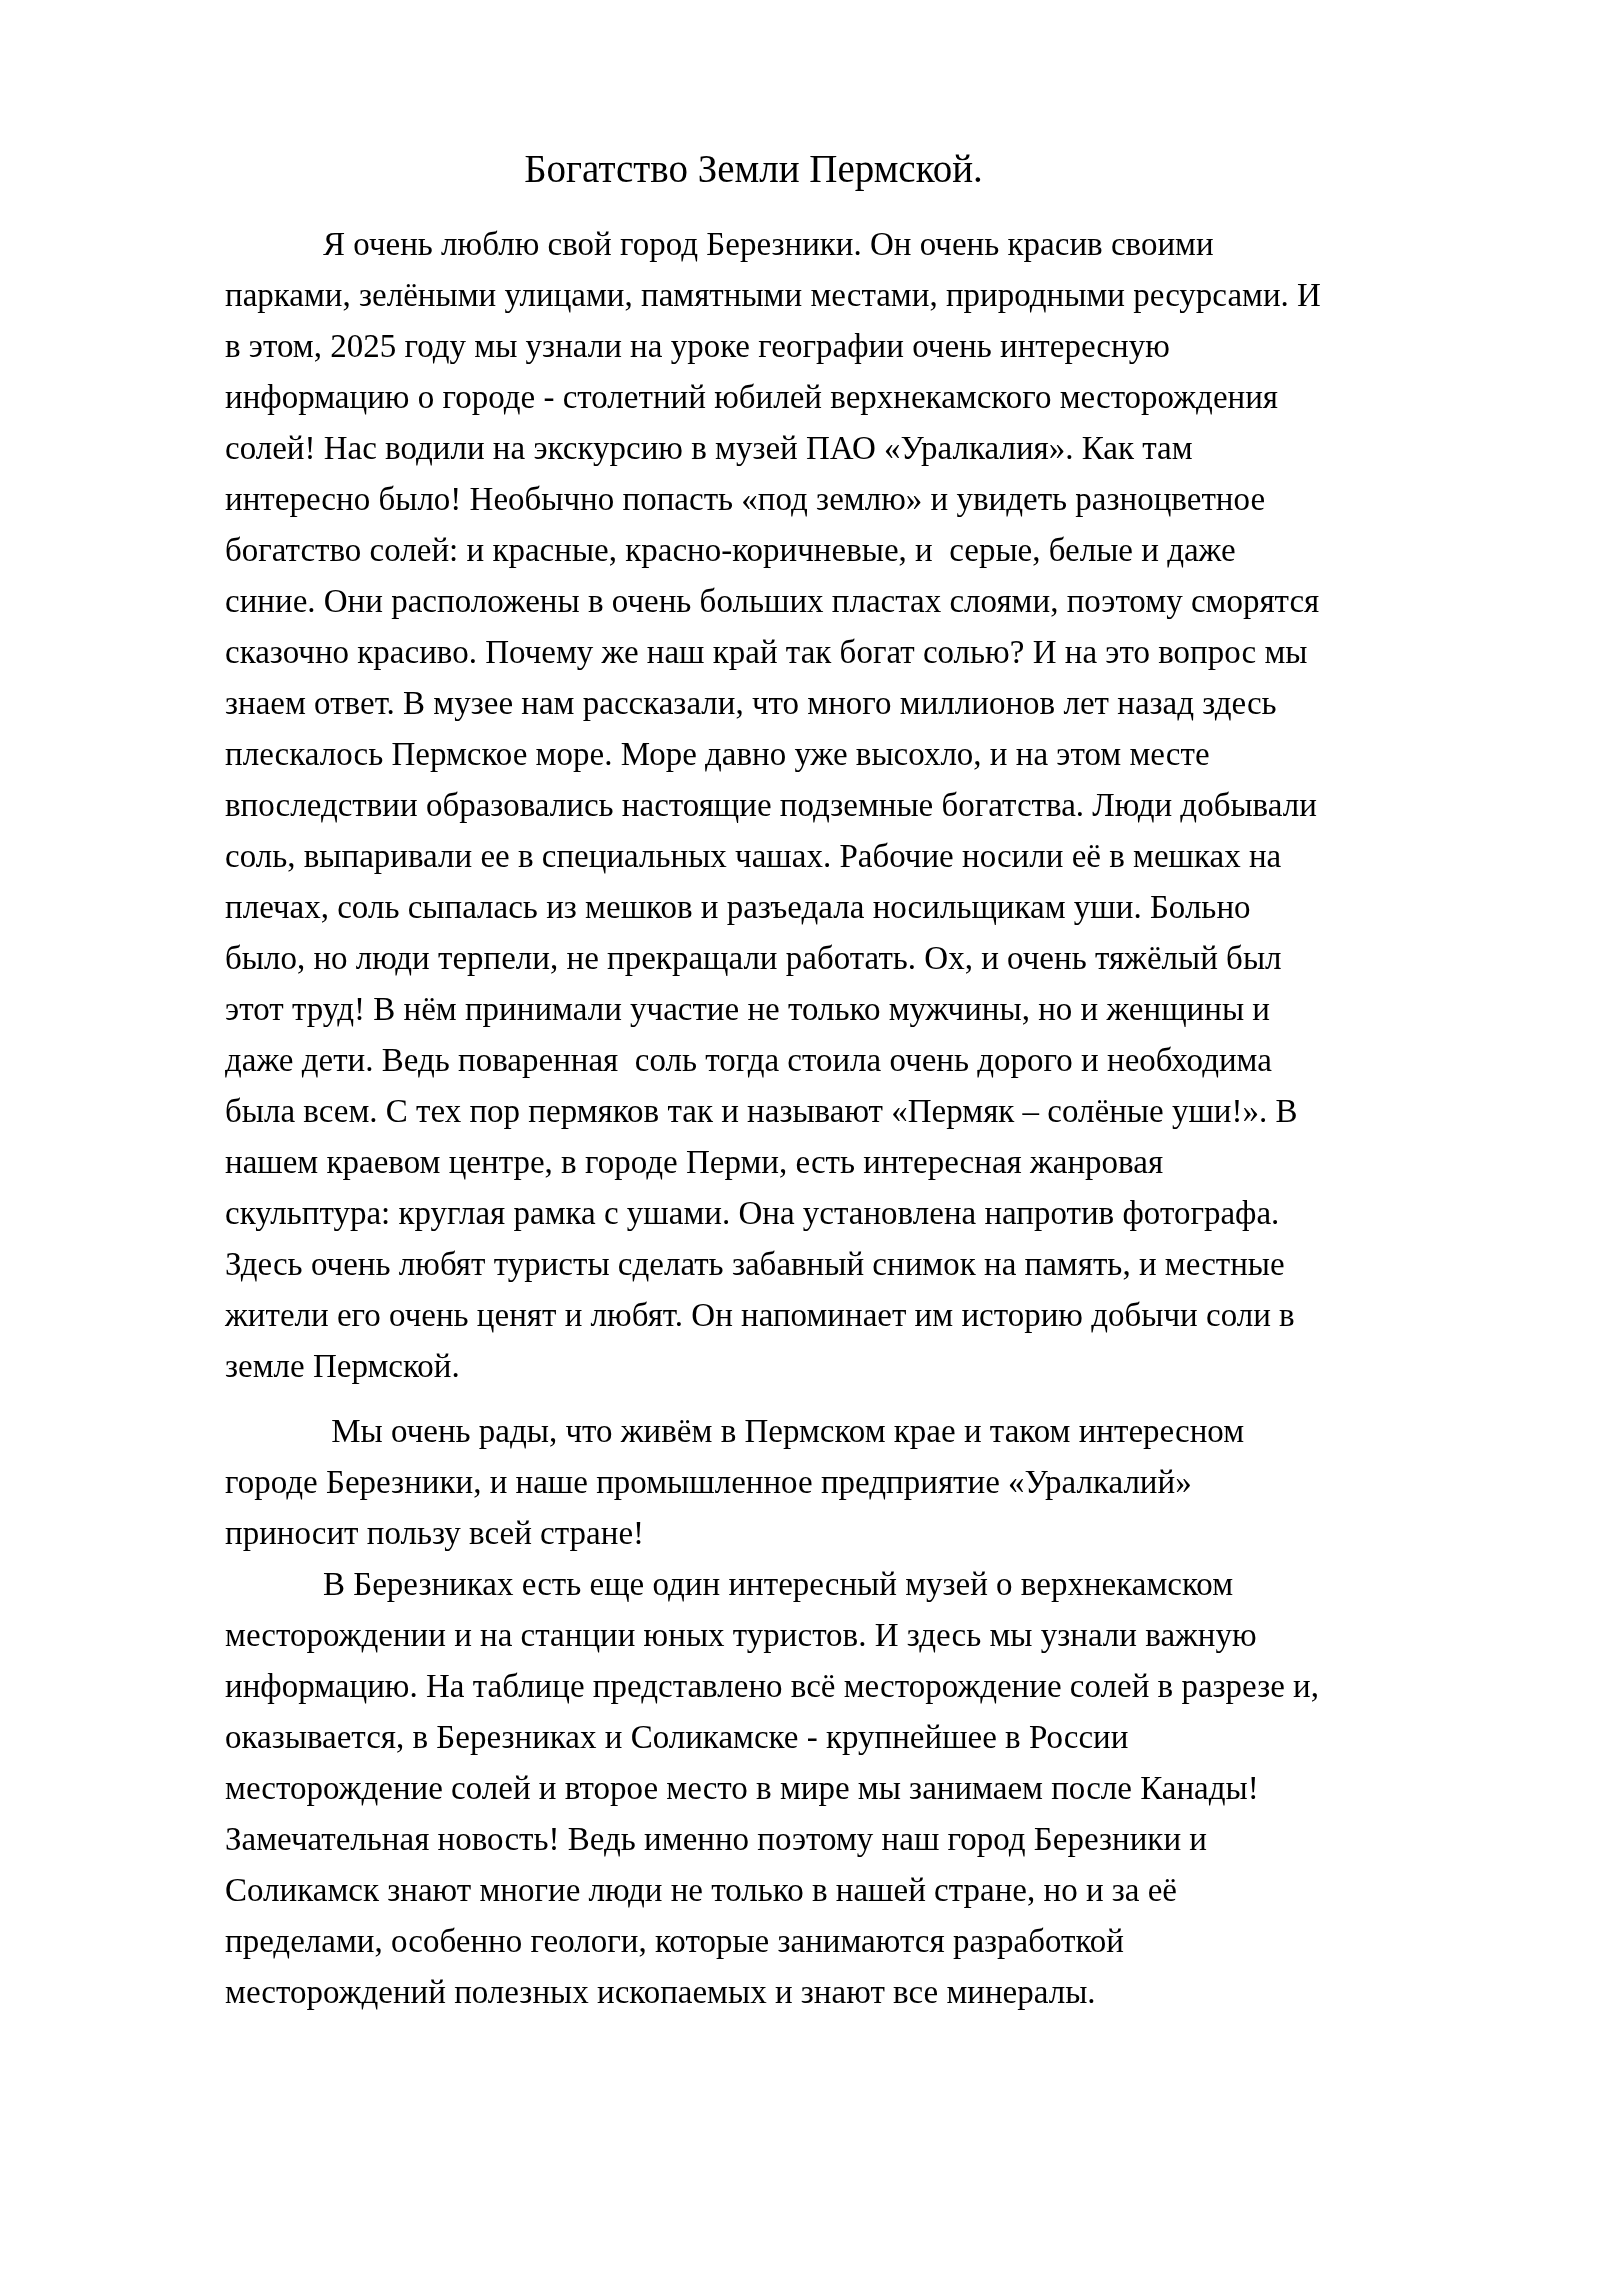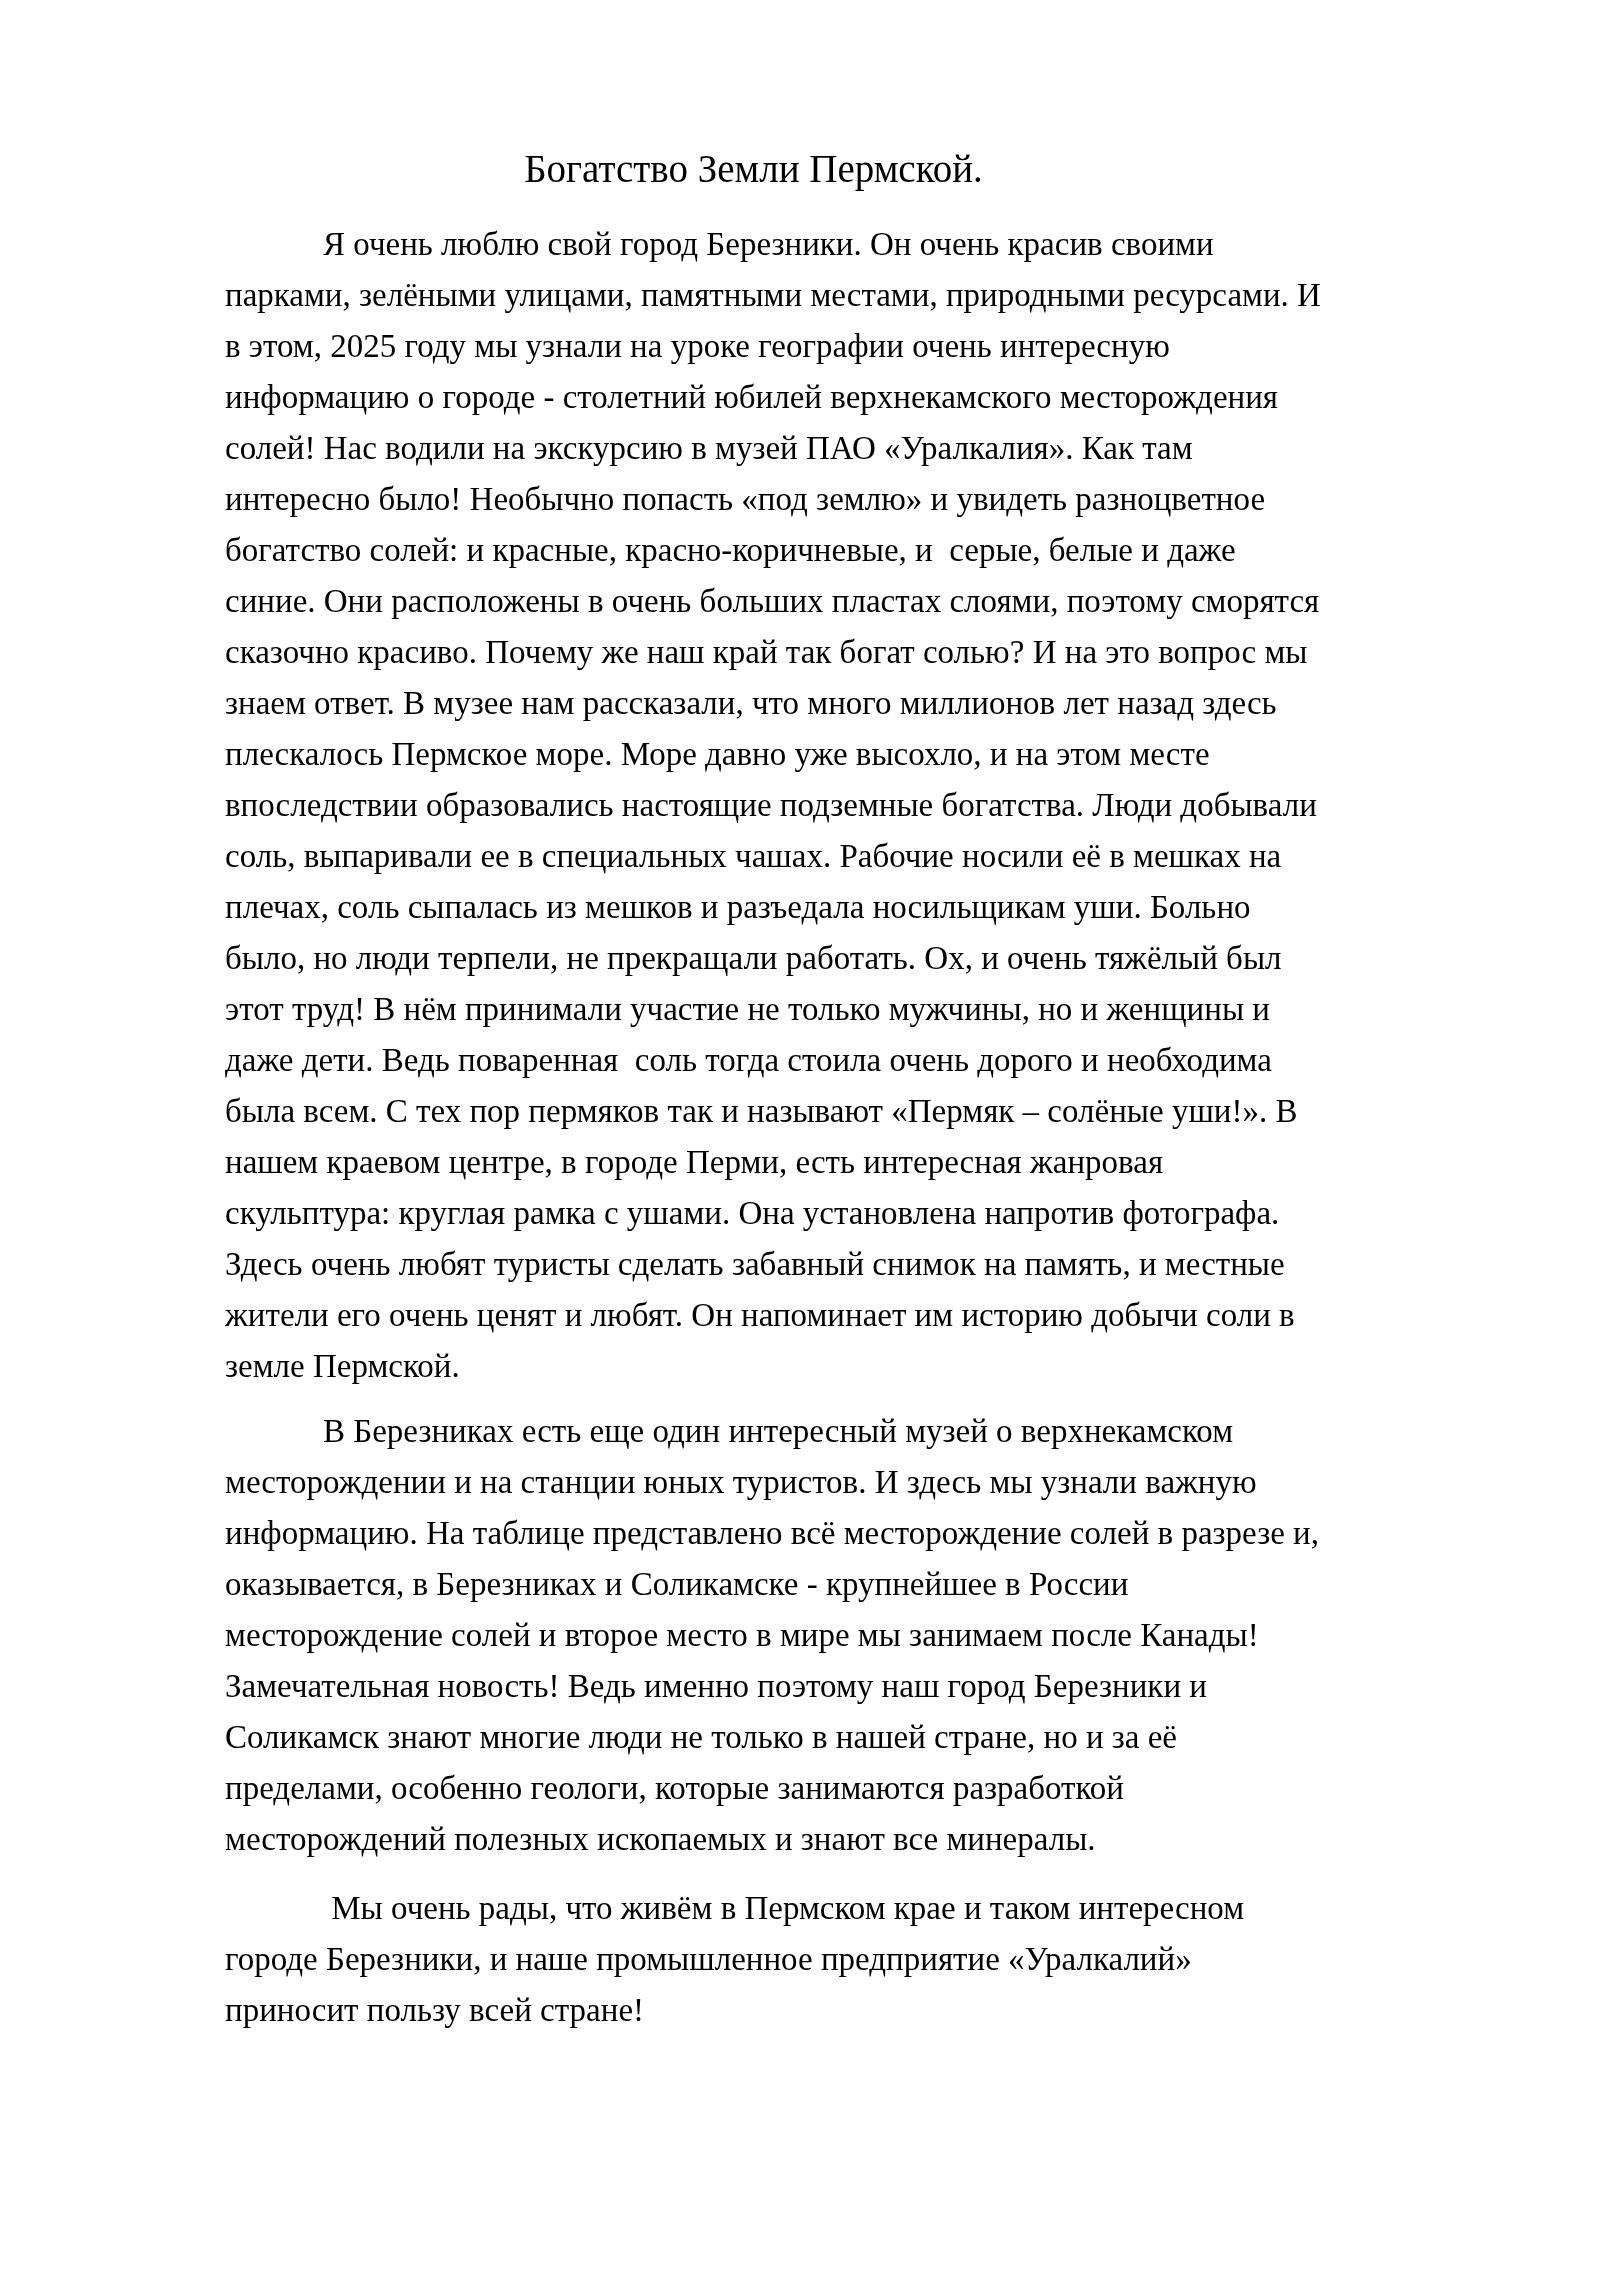--- a/index.html
+++ b/index.html
@@ -62,27 +62,27 @@
 было, но люди терпели, не прекращали работать. Ох, и очень тяжёлый был
 этот труд! В нём принимали участие не только мужчины, но и женщины и
 даже дети. Ведь поваренная  соль тогда стоила очень дорого и необходима
 была всем. С тех пор пермяков так и называют «Пермяк – солёные уши!». В
 нашем краевом центре, в городе Перми, есть интересная жанровая
 скульптура: круглая рамка с ушами. Она установлена напротив фотографа.
 Здесь очень любят туристы сделать забавный снимок на память, и местные
 жители его очень ценят и любят. Он напоминает им историю добычи соли в
 земле Пермской.</div>
 
+  <div class="para"> Мы очень рады, что живём в Пермском крае и таком интересном
+городе Березники, и наше промышленное предприятие «Уралкалий»
+приносит пользу всей стране!</div>
+
   <div class="para after-gap-2">В Березниках есть еще один интересный музей о верхнекамском
 месторождении и на станции юных туристов. И здесь мы узнали важную
 информацию. На таблице представлено всё месторождение солей в разрезе и,
 оказывается, в Березниках и Соликамске - крупнейшее в России
 месторождение солей и второе место в мире мы занимаем после Канады!
 Замечательная новость! Ведь именно поэтому наш город Березники и
 Соликамск знают многие люди не только в нашей стране, но и за её
 пределами, особенно геологи, которые занимаются разработкой
 месторождений полезных ископаемых и знают все минералы.</div>
-
-  <div class="para"> Мы очень рады, что живём в Пермском крае и таком интересном
-городе Березники, и наше промышленное предприятие «Уралкалий»
-приносит пользу всей стране!</div>
 </div>
 
 
 </body></html>

